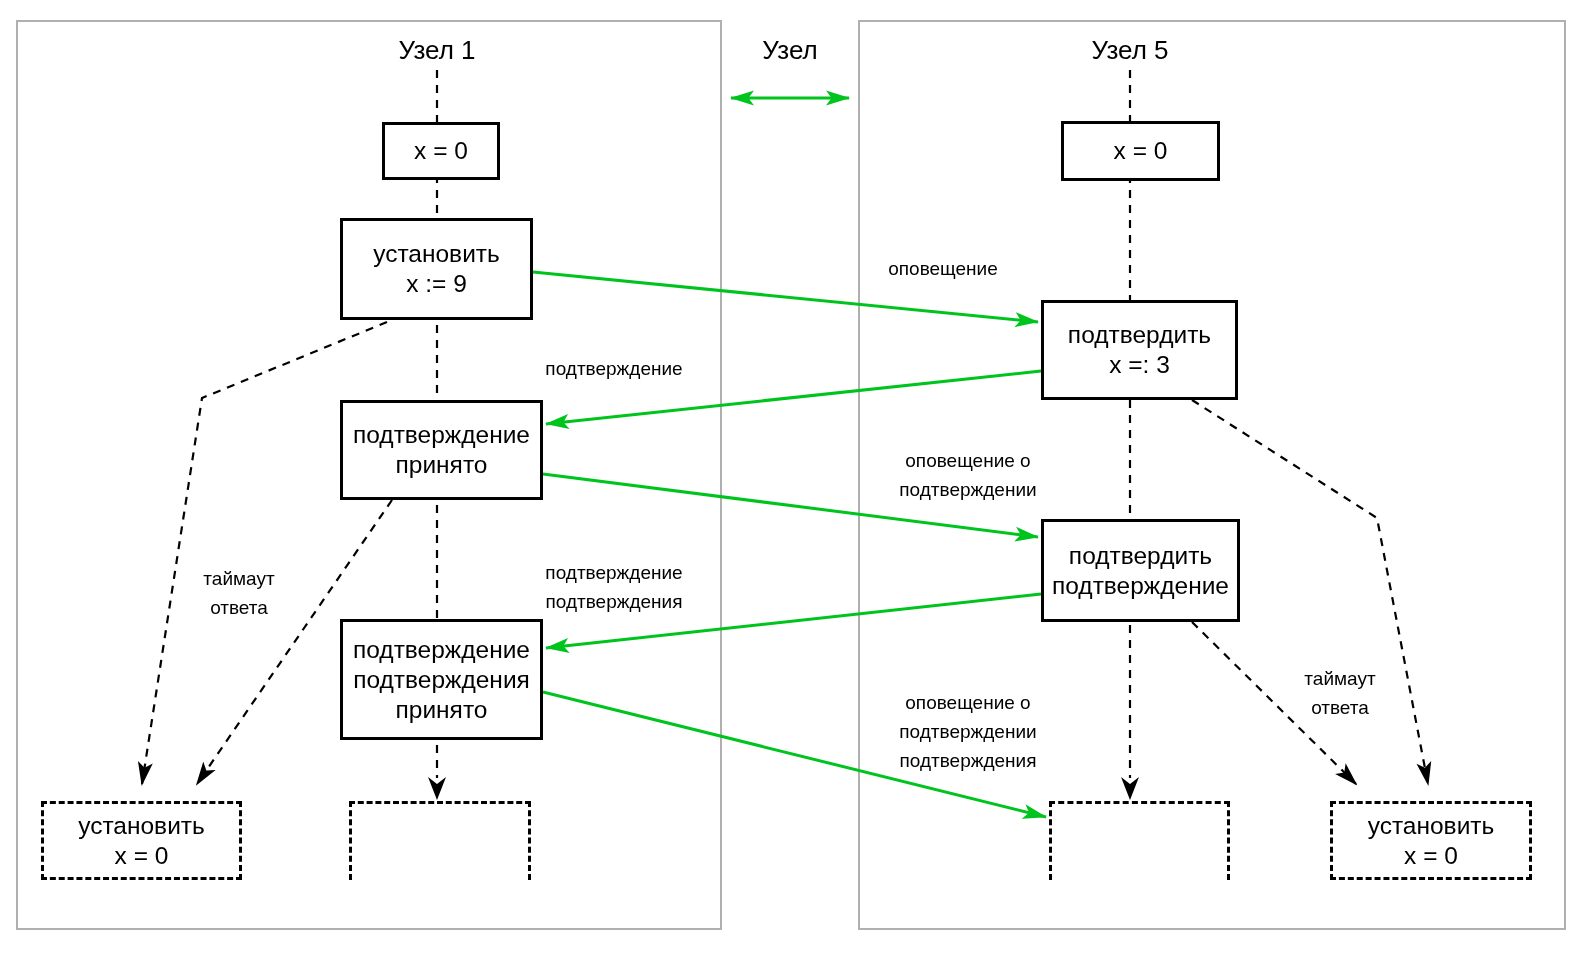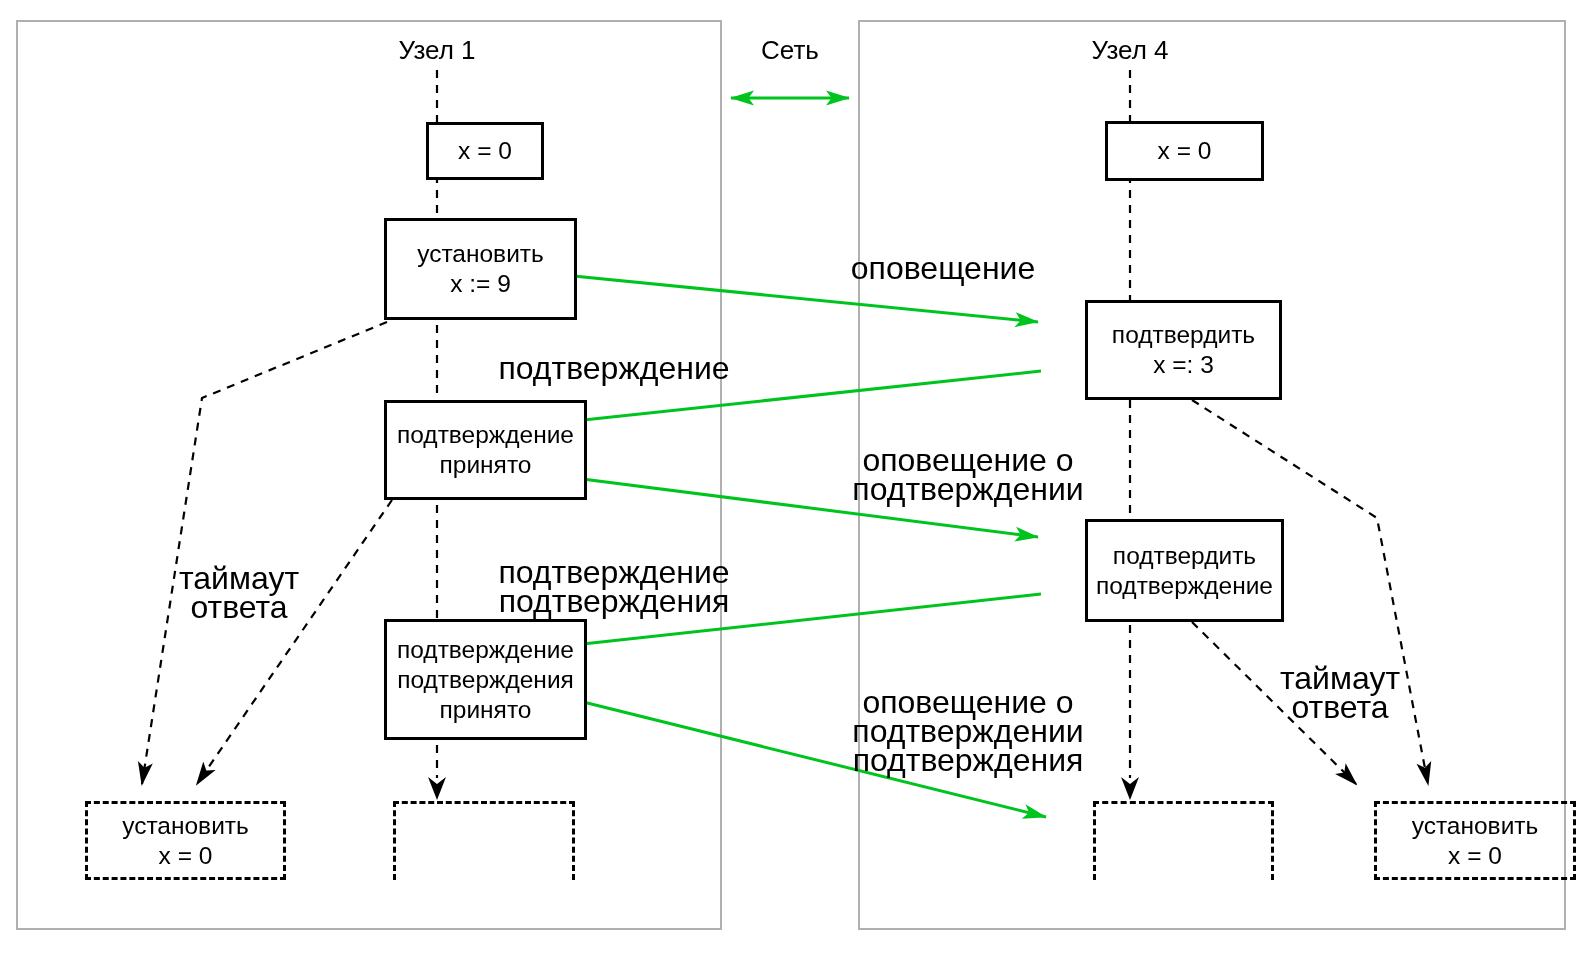--- a/index.html
+++ b/index.html
@@ -2,25 +2,25 @@
 <html><head>
 <meta charset="utf-8">
 <style>
   html,body{margin:0;padding:0;background:#ffffff;}
   body{width:1582px;height:962px;position:relative;font-family:"Liberation Sans",sans-serif;color:#000;}
   .stage{position:absolute;left:0;top:0;width:1582px;height:784px;}
   .panel{position:absolute;border:2px solid #b0b0b0;background:transparent;z-index:1;}
   #svg-layer{position:absolute;left:0;top:0;z-index:2;}
   .box{position:absolute;border:3px solid #000;background:#fff;display:flex;flex-direction:column;
        align-items:center;justify-content:center;text-align:center;
-       font-size:24.5px;line-height:30px;z-index:3;margin-left:44px;}
+       font-size:24.5px;line-height:30px;z-index:3;}
   .box.dashed{border-style:dashed;background:transparent;}
   .box.open-bottom{border-bottom:none;}
   .lbl{position:absolute;transform:translateX(-50%);text-align:center;
-       font-size:32px;line-height:29px;z-index:4;white-space:nowrap;}
+       font-size:19px;line-height:29px;z-index:4;white-space:nowrap;}
   .hdr{font-size:26px;}
 </style>
 </head>
 <body>
 
 <div class="stage">
 
   <div class="panel" style="left:16px;top:20px;width:702px;height:906px;"></div>
   <div class="panel" style="left:858px;top:20px;width:704px;height:906px;"></div>
 
@@ -50,22 +50,22 @@
     <line x1="1041" y1="594" x2="546" y2="648" stroke="#00c41e" stroke-width="3" marker-end="url(#ag)"></line>
     <line x1="543" y1="692" x2="1046" y2="817" stroke="#00c41e" stroke-width="3" marker-end="url(#ag)"></line>
 
     <path d="M387,322 L202,398 L142,784" fill="none" stroke="#000" stroke-width="2.2" stroke-dasharray="8 7" marker-end="url(#ab)"></path>
     <path d="M392,500 L197,784" fill="none" stroke="#000" stroke-width="2.2" stroke-dasharray="8 7" marker-end="url(#ab)"></path>
     <path d="M1192,400 L1377,518 L1428,784" fill="none" stroke="#000" stroke-width="2.2" stroke-dasharray="8 7" marker-end="url(#ab)"></path>
     <path d="M1192,622 L1356,784" fill="none" stroke="#000" stroke-width="2.2" stroke-dasharray="8 7" marker-end="url(#ab)"></path>
   </svg>
 
   <div class="lbl hdr" style="left:437px;top:36px;">Узел 1</div>
-  <div class="lbl hdr" style="left:790px;top:36px;">Сеть</div>
-  <div class="lbl hdr" style="left:1130px;top:36px;">Узел 4</div>
+  <div class="lbl hdr" style="left:790px;top:36px;">Узел</div>
+  <div class="lbl hdr" style="left:1130px;top:36px;">Узел 5</div>
 
   <div class="box" style="left:382px;top:122px;width:112px;height:52px;">
     <div>x = 0</div>
   </div>
   <div class="box" style="left:340px;top:218px;width:187px;height:96px;">
     <div>установить</div>
     <div>x := 9</div>
   </div>
   <div class="box" style="left:340px;top:400px;width:197px;height:94px;">
     <div>подтверждение</div>

